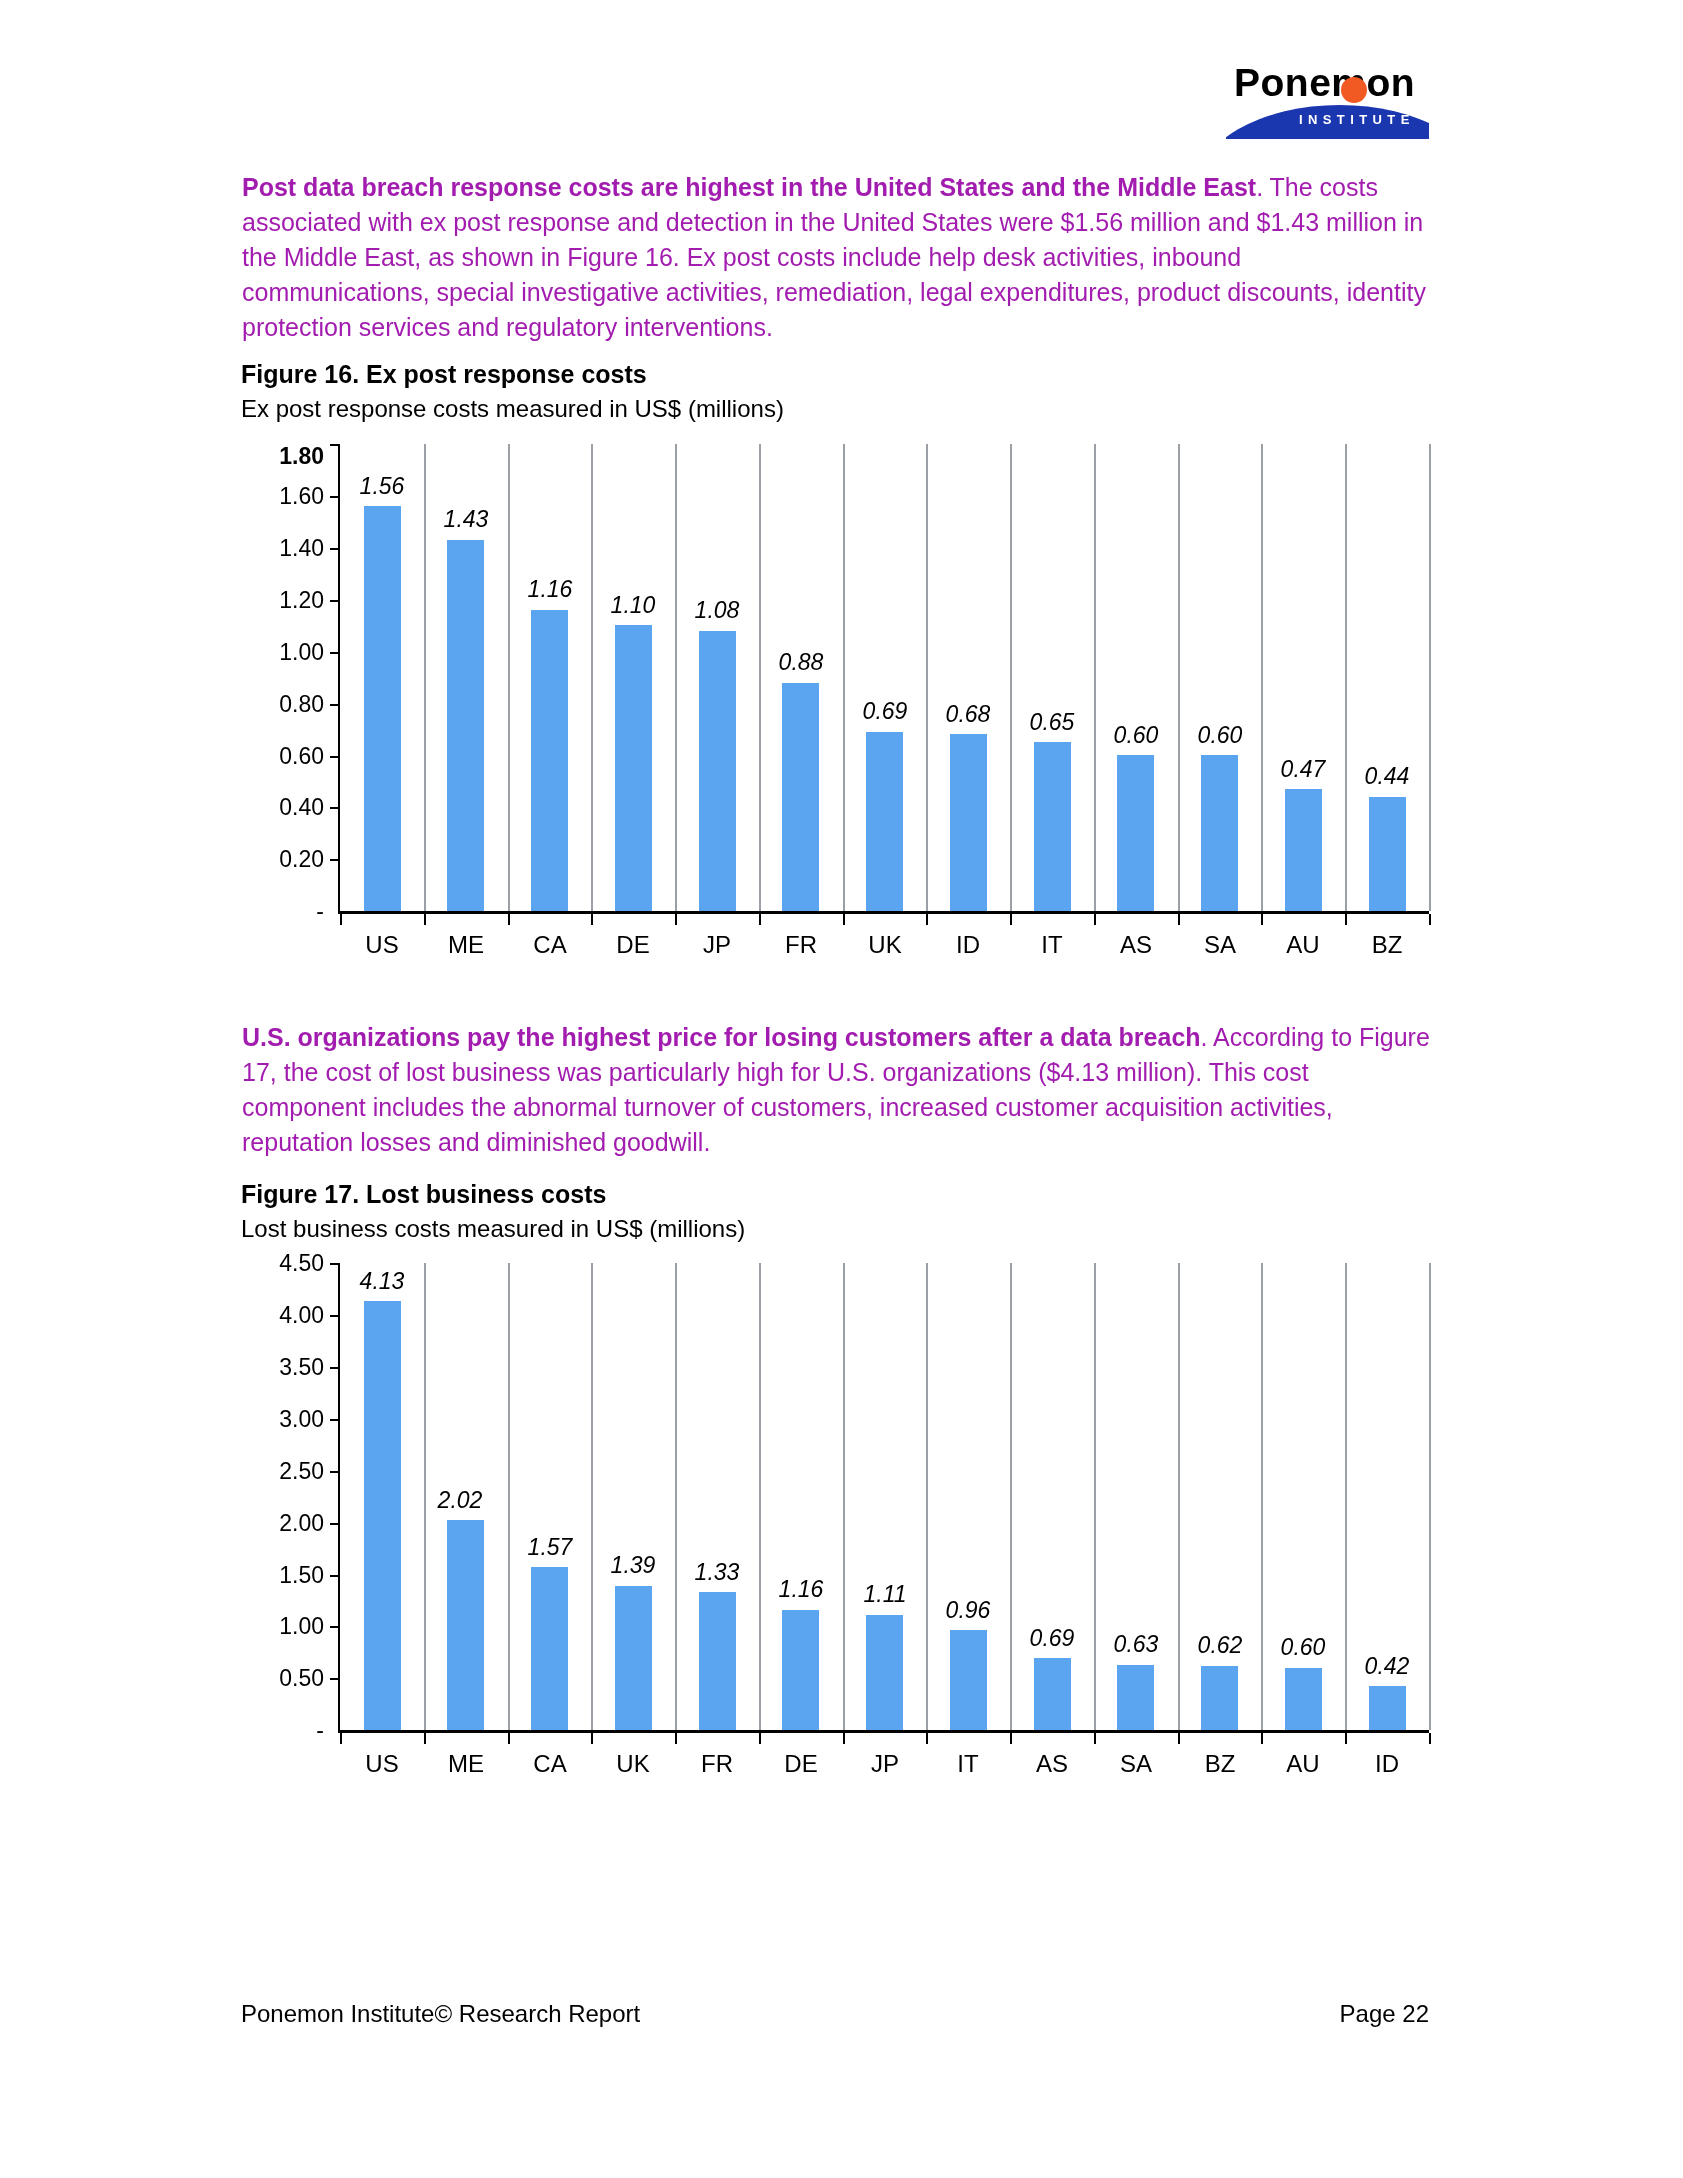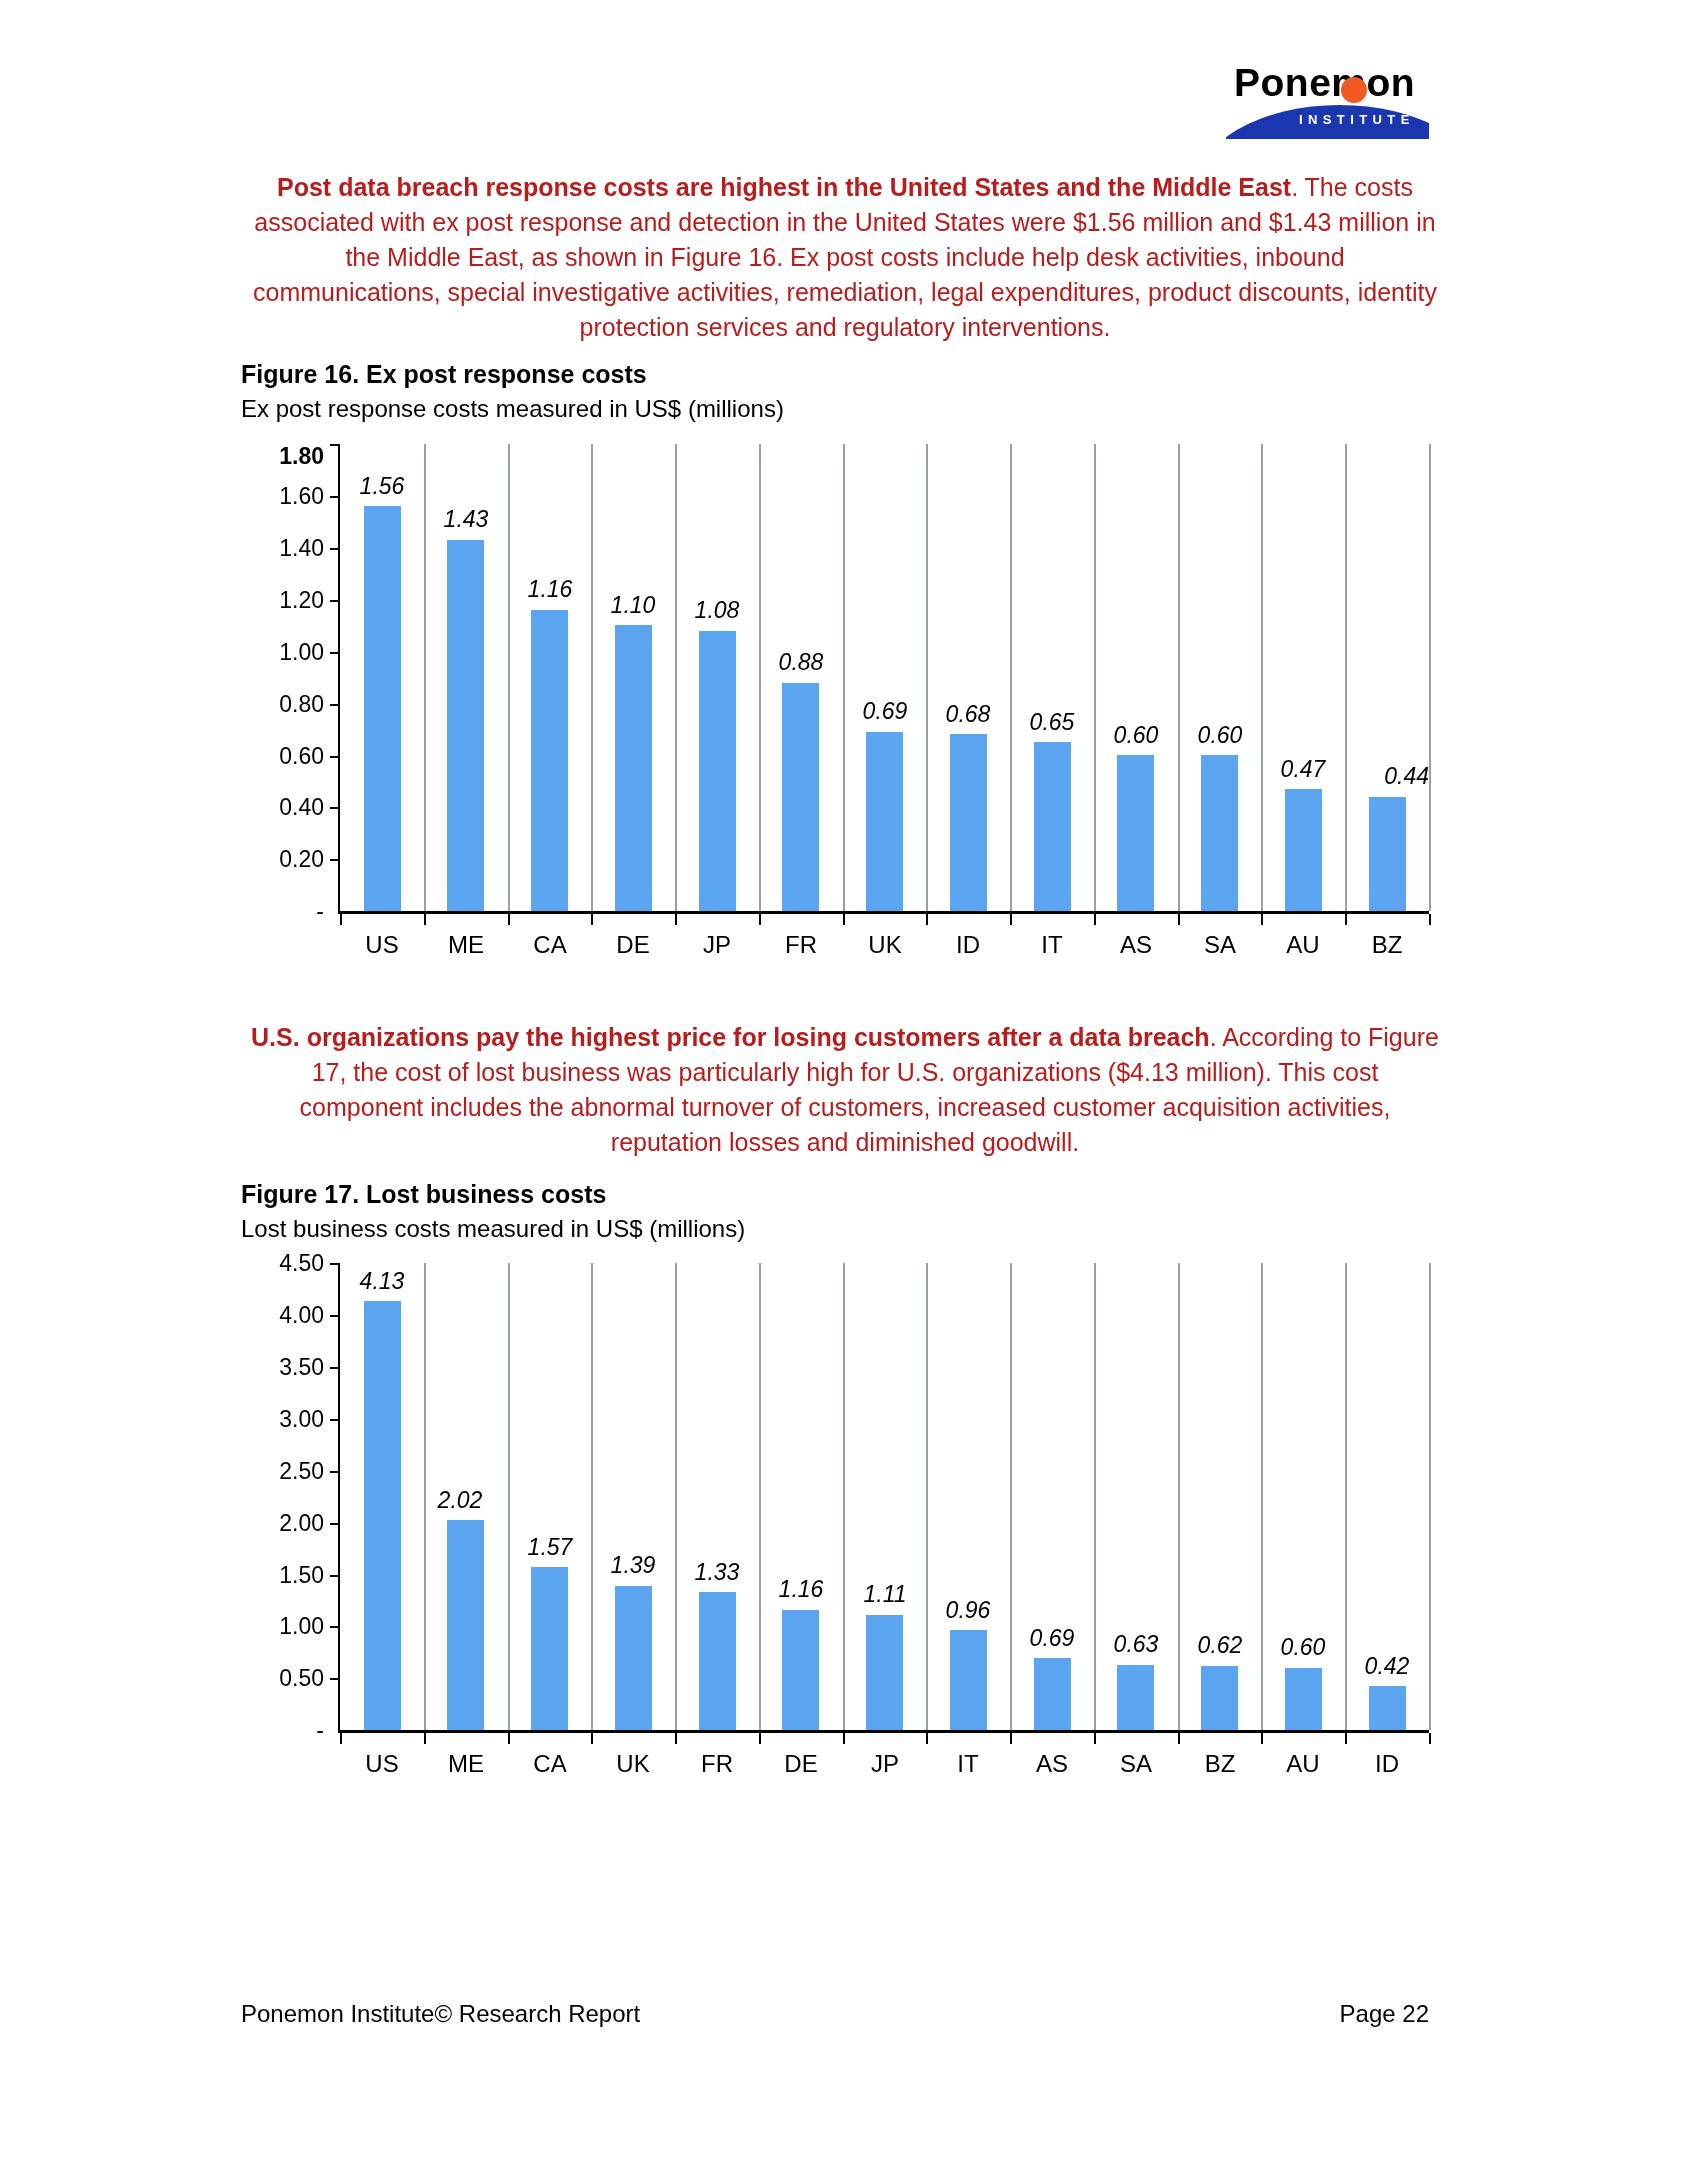--- a/index.html
+++ b/index.html
@@ -75,26 +75,26 @@
     font-weight: 700;
     letter-spacing: 5.4px;
     color: #ffffff;
     z-index: 3;
     white-space: nowrap;
   }
 
   
   .para {
     position: absolute;
-    left: 251px;
+    left: 242px;
     width: 1188px;
     font-size: 25px;
     line-height: 35px;
-    color: #b91c1c;
-    text-align: center;
+    color: #a21caf;
+    text-align: left;
   }
   .para b { font-weight: 700; }
 
   #para-1 { top: 170px; }
   #para-2 { top: 1020px; }
 
   .fig-title {
     position: absolute;
     left: 241px;
     font-size: 25px;
@@ -312,21 +312,21 @@
           <div class="bar-label" style="left: 586px; width: 84px; top: 259px;">0.68</div>
           <div class="bar" style="left: 694px; width: 37px; height: 169px; background: rgb(91, 165, 240);"></div>
           <div class="bar-label" style="left: 670px; width: 84px; top: 267px;">0.65</div>
           <div class="bar" style="left: 777px; width: 37px; height: 156px; background: rgb(91, 165, 240);"></div>
           <div class="bar-label" style="left: 754px; width: 84px; top: 280px;">0.60</div>
           <div class="bar" style="left: 861px; width: 37px; height: 156px; background: rgb(91, 165, 240);"></div>
           <div class="bar-label" style="left: 838px; width: 84px; top: 280px;">0.60</div>
           <div class="bar" style="left: 945px; width: 37px; height: 122px; background: rgb(91, 165, 240);"></div>
           <div class="bar-label" style="left: 921px; width: 84px; top: 314px;">0.47</div>
           <div class="bar" style="left: 1029px; width: 37px; height: 114px; background: rgb(91, 165, 240);"></div>
-          <div class="bar-label" style="left: 1005px; width: 84px; top: 321px; text-align: right;">0.44</div>
+          <div class="bar-label" style="left: 1005px; width: 84px; top: 321px;">0.44</div>
         </div>
         <div class="axis-line-x"></div>
         <div class="axis-tick-x" style="left: 99px;"></div>
         <div class="axis-tick-x" style="left: 183px;"></div>
         <div class="axis-tick-x" style="left: 267px;"></div>
         <div class="axis-tick-x" style="left: 350px;"></div>
         <div class="axis-tick-x" style="left: 434px;"></div>
         <div class="axis-tick-x" style="left: 518px;"></div>
         <div class="axis-tick-x" style="left: 602px;"></div>
         <div class="axis-tick-x" style="left: 685px;"></div>

